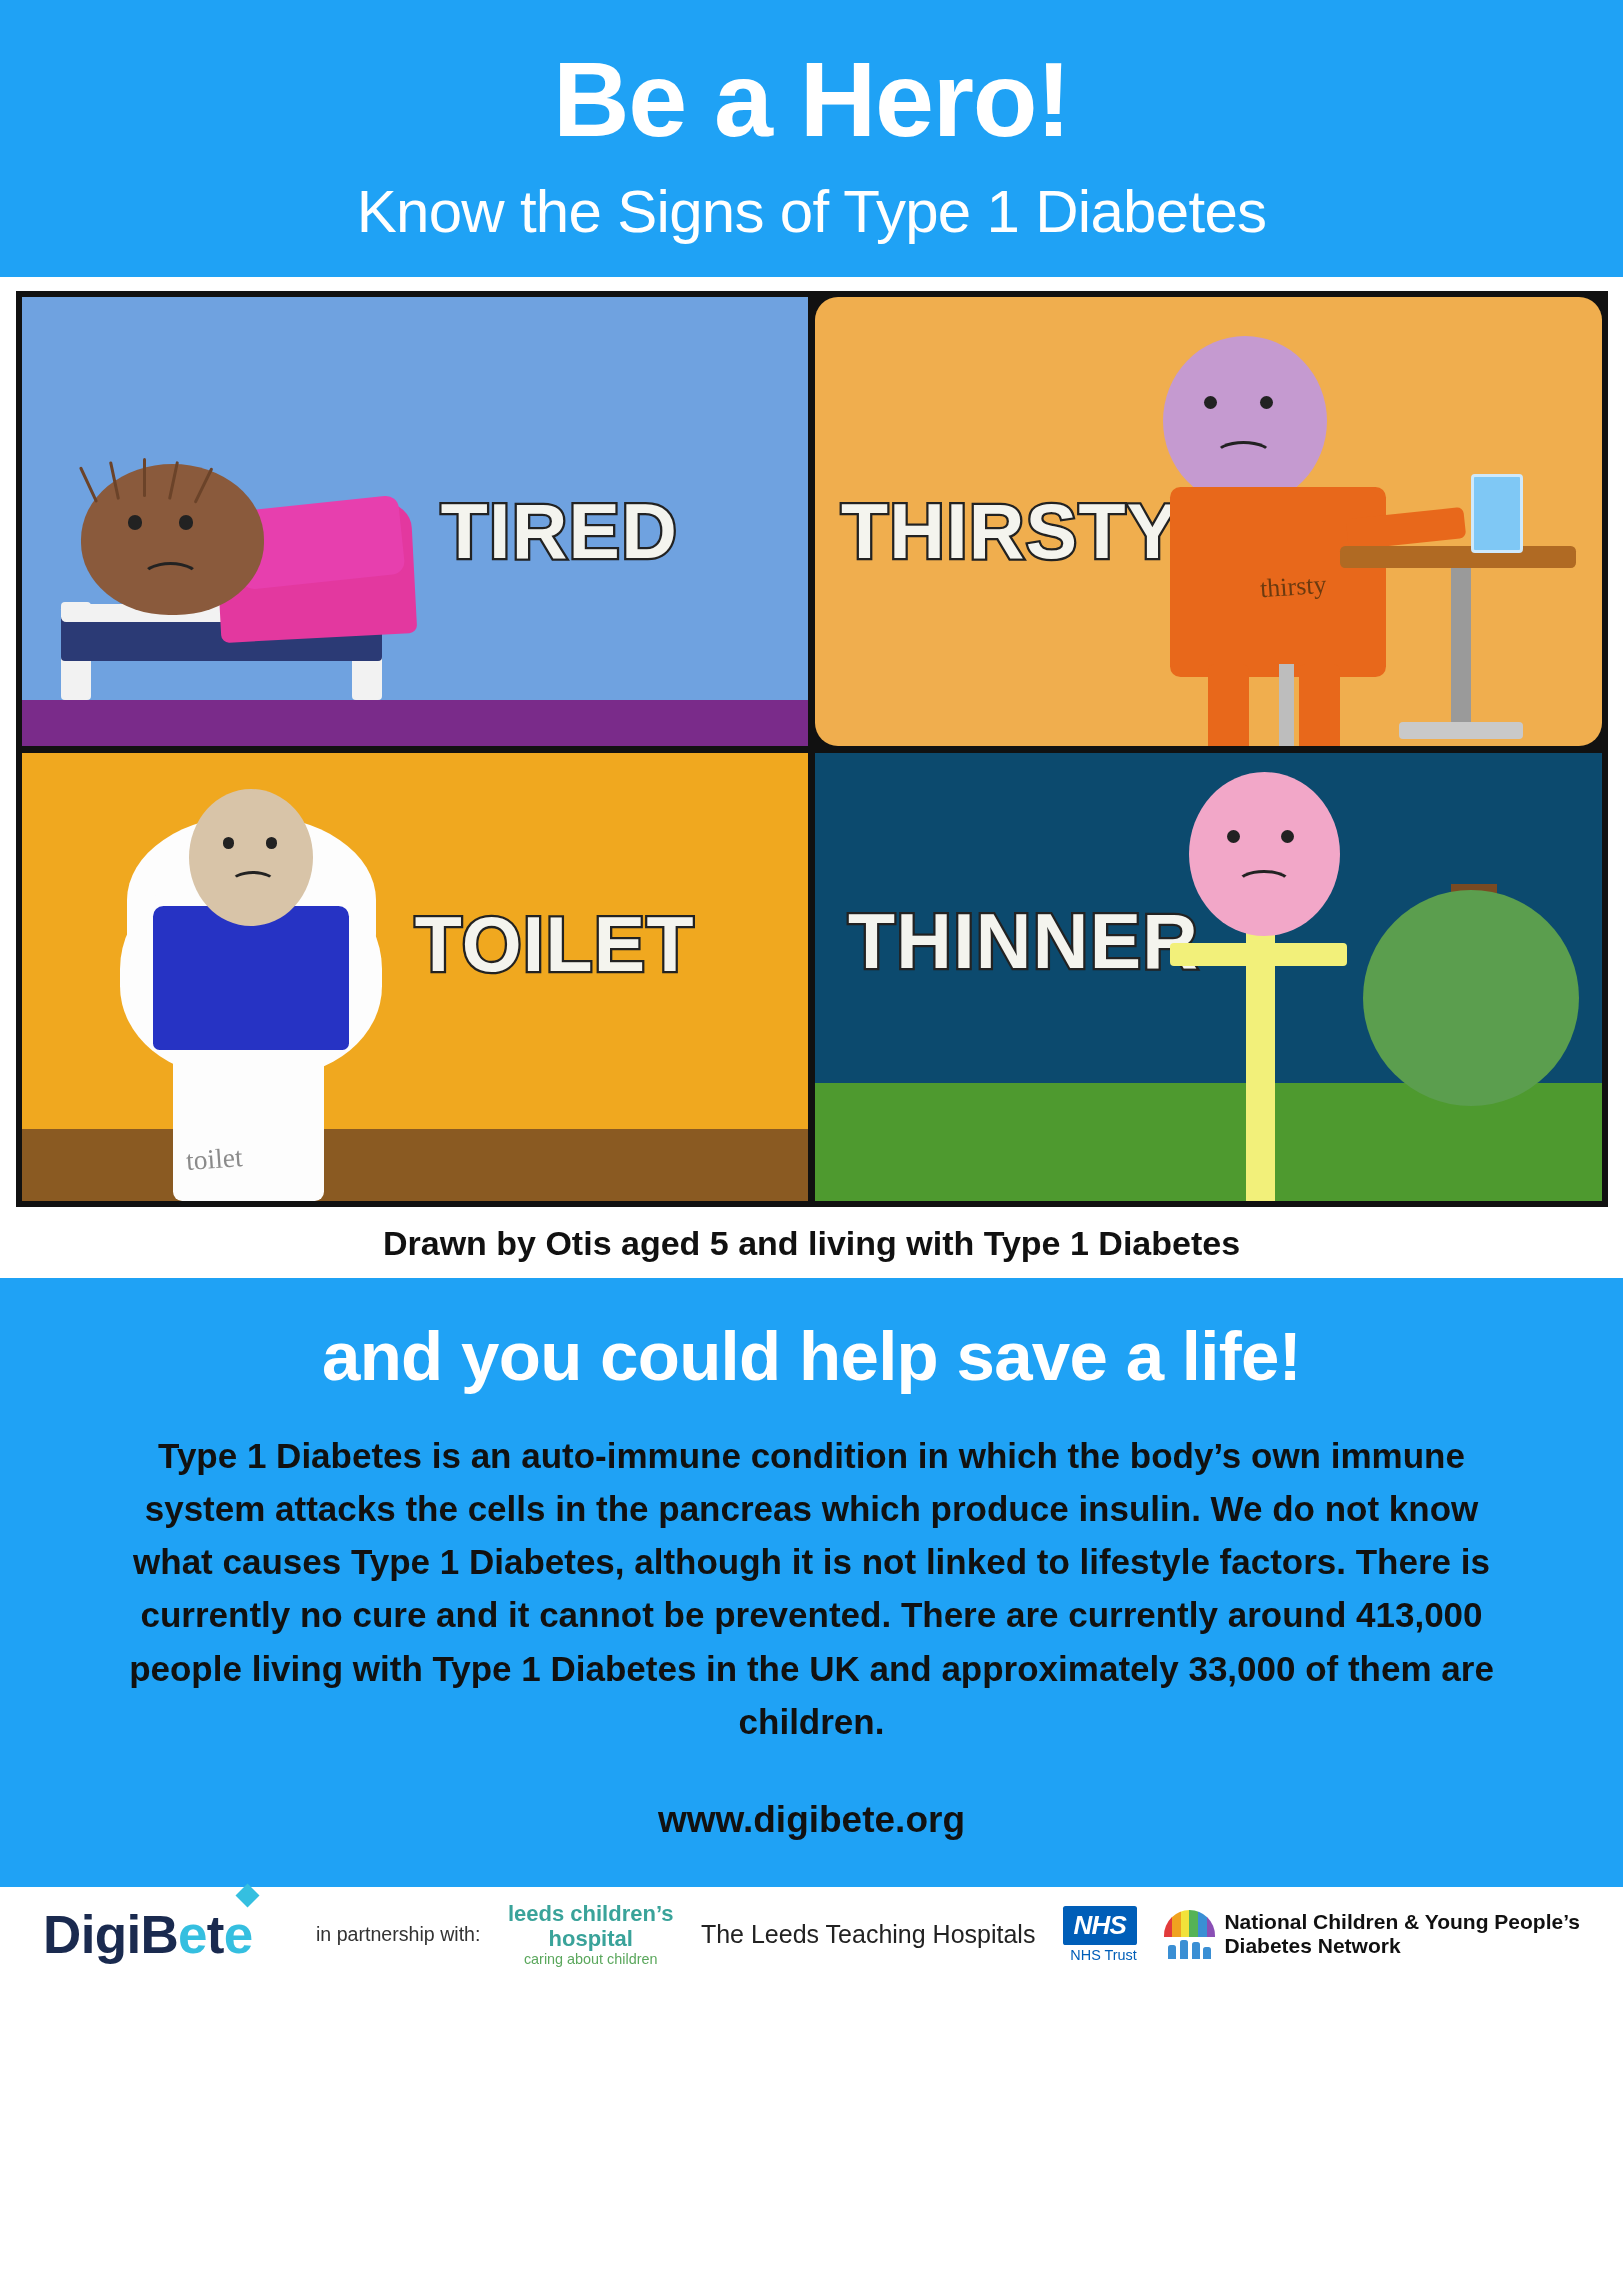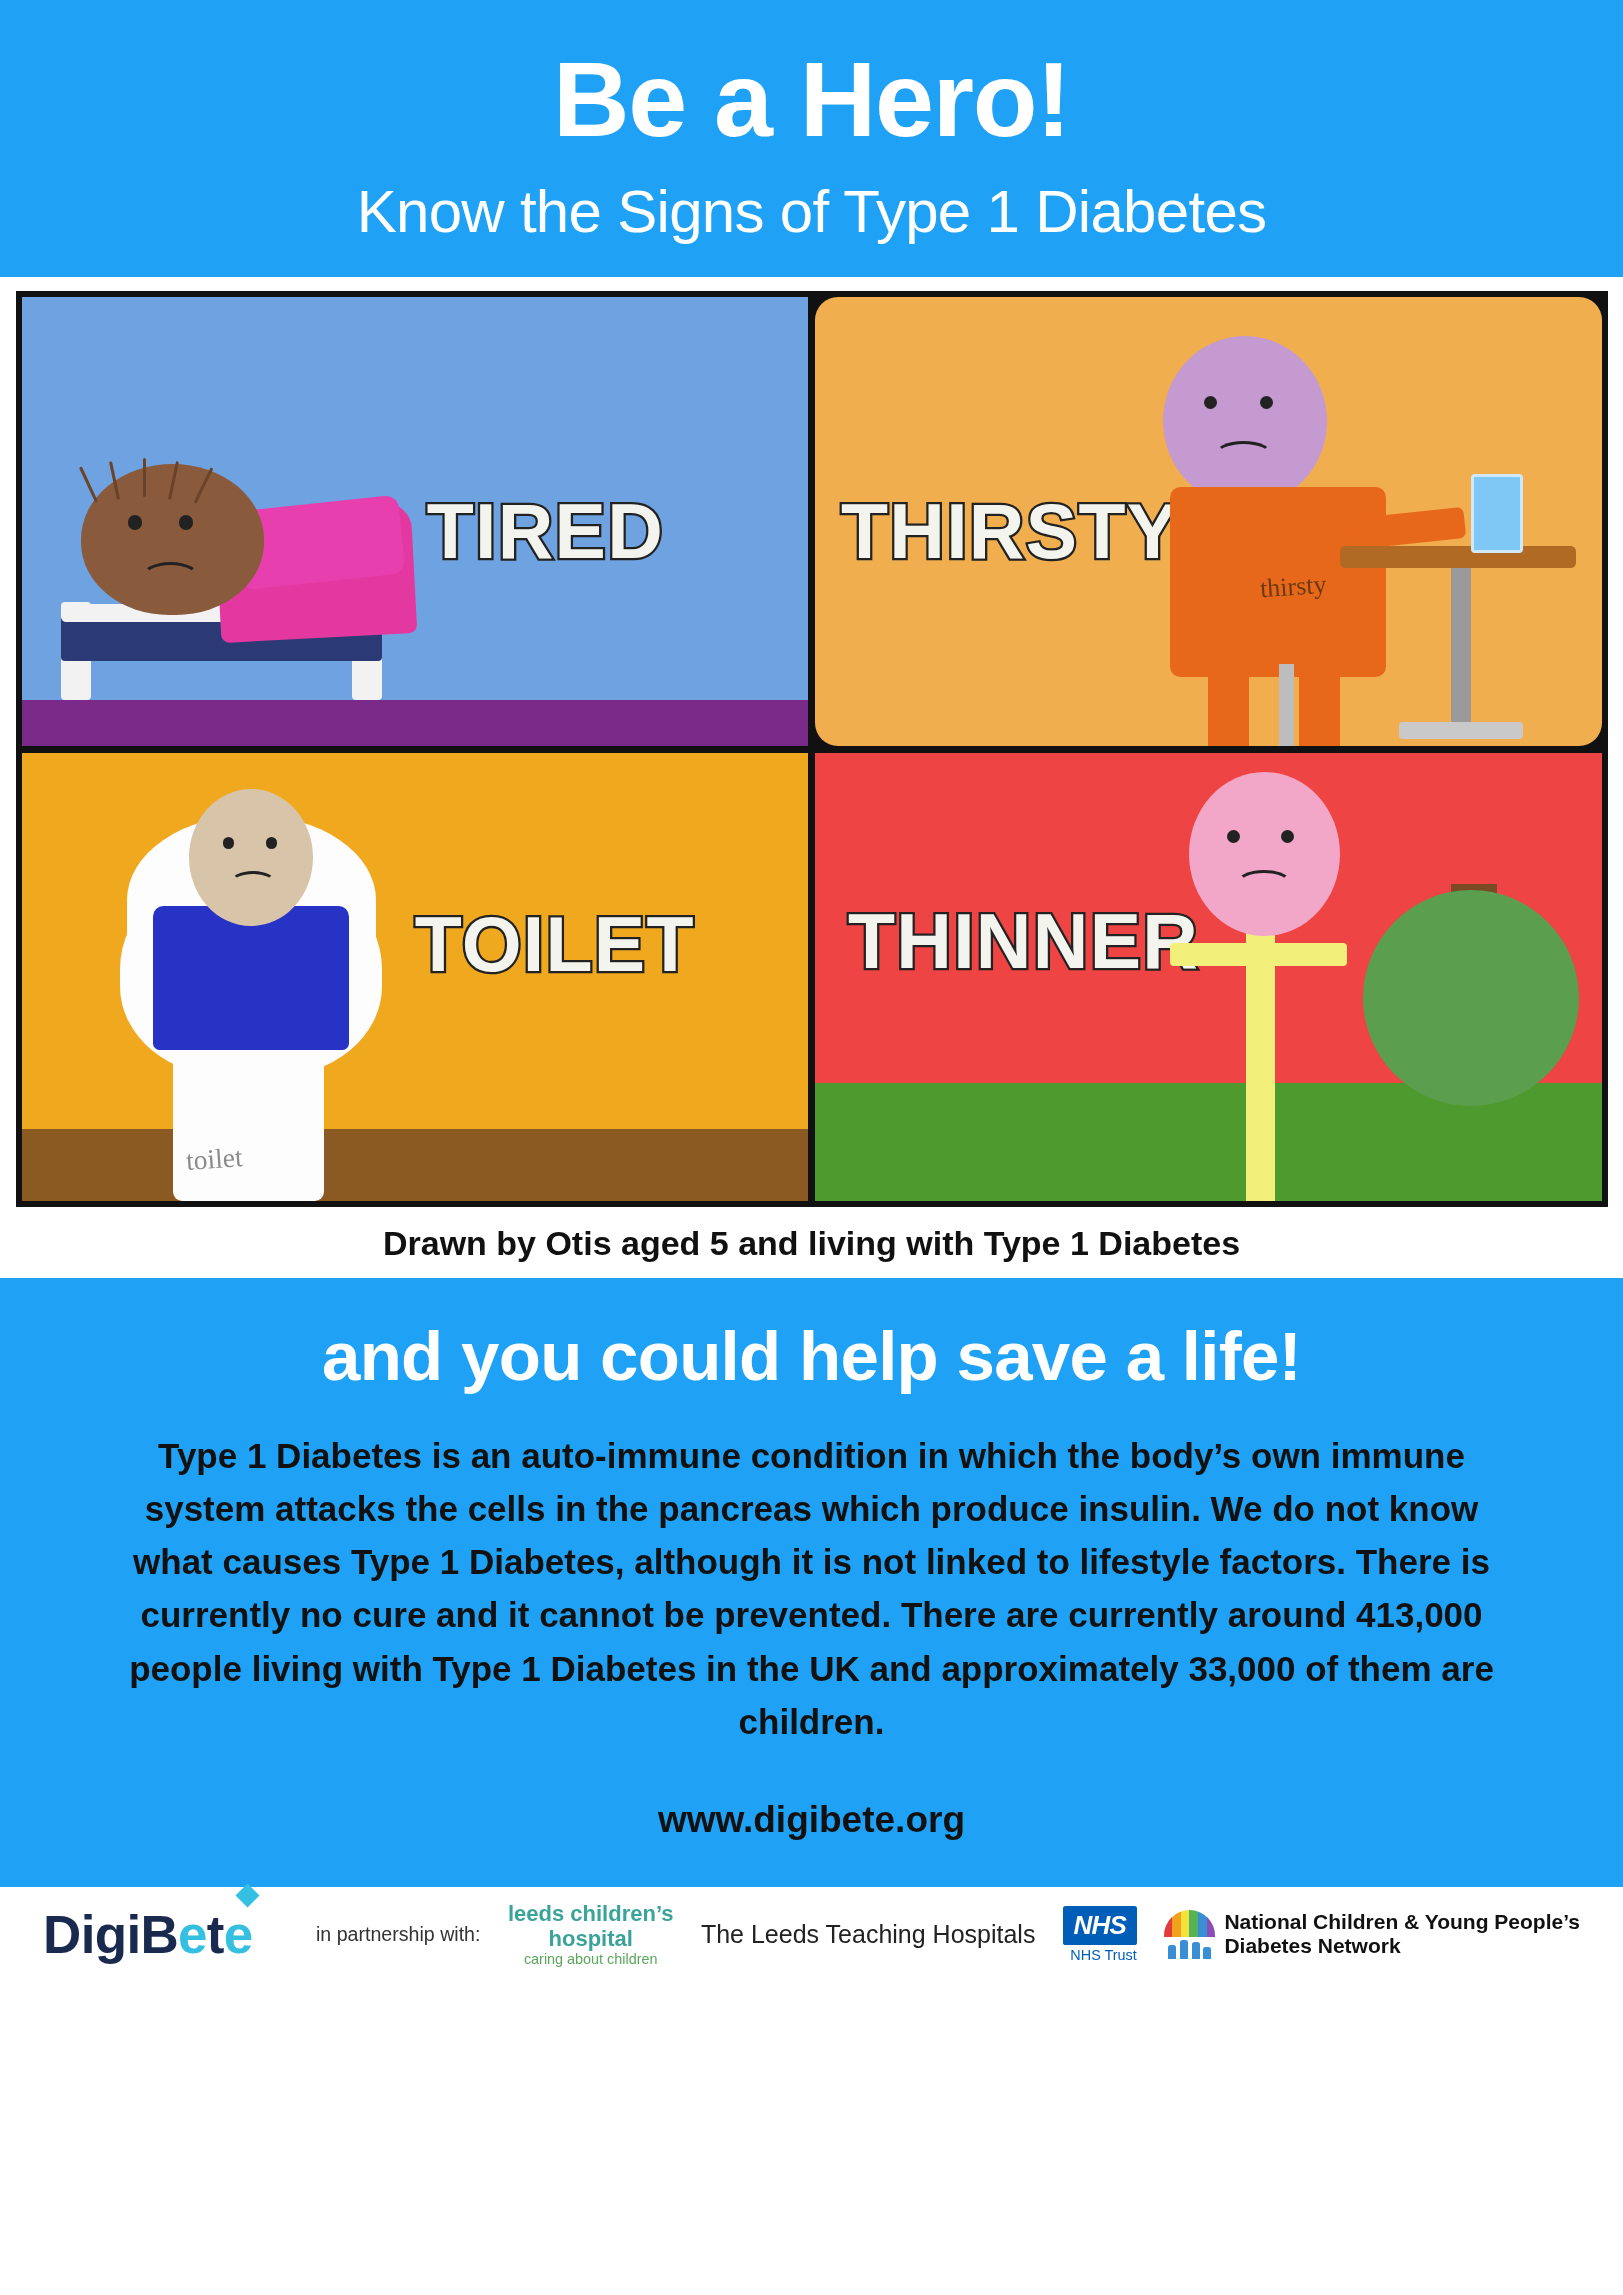--- a/index.html
+++ b/index.html
@@ -67,21 +67,21 @@
     color: #f4f4ee;
     letter-spacing: 1.3px;
     -webkit-text-stroke: 4.6px #222222;
     paint-order: stroke fill;
     white-space: nowrap;
   }
 
   
   .p1 { background: #6fa2e0; }
   .p1 .floor { position:absolute; left:0; bottom:0; width:100%; height:46px; background:#7a2b8a; }
-  .p1-label { left: 405px; top: 190px; }
+  .p1-label { left: 419px; top: 190px; }
   .bed-mattress { position:absolute; left:39px; bottom:85px; width:321px; height:52px; background:#2b3a75; border-radius:3.9px;}
   .bed-post-l { position:absolute; left:39px; bottom:46px; width:30px; height:98px; background:#f2f2f2; border-radius:3.9px;}
   .bed-post-r { position:absolute; left:330px; bottom:46px; width:30px; height:98px; background:#f2f2f2; border-radius:3.9px;}
   .bed-rail { position:absolute; left:39px; bottom:124px; width:321px; height:18.3px; background:#f2f2f2; border-radius:5.2px;}
   .blanket { position:absolute; left:196px; bottom:108px; width:196px; height:131px; background:#e3389f; border-radius:10.5px 26px 7.9px 7.9px; transform: rotate(-3deg);}
   .blanket2 { position:absolute; left:216px; bottom:164px; width:164px; height:79px; background:#e73fae; border-radius:13px; transform: rotate(-6deg);}
   .head1 { position:absolute; left:59px; bottom:131px; width:183px; height:151px; background:#8a5a3c; border-radius:50% 50% 48% 48%; }
   .hair1 { position:absolute; left:52px; bottom:242px; width:196px; height:46px; }
   .hair1 i { position:absolute; width:3.3px; height:39px; background:#6b4329; border-radius:2px;}
   .eye { position:absolute; background:#222; border-radius:50%; }
@@ -107,21 +107,21 @@
   .p3 .floor3 { position:absolute; left:0; bottom:0; width:100%; height:72px; background:#8a5a22; }
   .p3-label { left: 393px; top: 147px; }
   .toilet-body { position:absolute; left:151px; bottom:0px; width:151px; height:177px; background:#fdfdfd; border-radius:9.2px;}
   .toilet-bowl { position:absolute; left:98px; bottom:124px; width:262px; height:216px; background:#fdfdfd; border-radius:50% 50% 42% 42%;}
   .toilet-lid { position:absolute; left:105px; bottom:216px; width:249px; height:170px; background:#fdfdfd; border-radius:50% 50% 30% 30%;}
   .head3 { position:absolute; left:167px; bottom:275px; width:124px; height:137px; background:#d8c4a8; border-radius:50%;}
   .body3 { position:absolute; left:131px; bottom:151px; width:196px; height:144px; background:#2633c4; border-radius:10.5px 10.5px 6.5px 6.5px;}
   .scribble3 { position:absolute; left:164px; bottom:26px; font-size:27.5px; color:#8b8b8b; font-family:"Liberation Serif", serif; transform: rotate(-4deg);}
 
   
-  .p4 { background: #ef4444; }
+  .p4 { background: #0c4a6e; }
   .p4 .grass { position:absolute; left:0; bottom:0; width:100%; height:118px; background:#4e9a2f; }
   .p4-label { left: 33px; top: 144px; }
   .head4 { position:absolute; right:262px; top:19.6px; width:151px; height:164px; background:#f2a7c8; border-radius:50%;}
   .body4 { position:absolute; right:327px; top:164px; width:29px; height:295px; background:#f2f07a;}
   .arms4 { position:absolute; right:255px; top:190px; width:177px; height:23.6px; background:#f2f07a; border-radius:3.9px;}
   .tree-trunk { position:absolute; right:105px; bottom:101px; width:46px; height:216px; background:#7a4a22;}
   .tree-top { position:absolute; right:23px; top:137px; width:216px; height:216px; background:#5b9e4e; border-radius:50%;}
 
   .caption {
     width: 100%;

